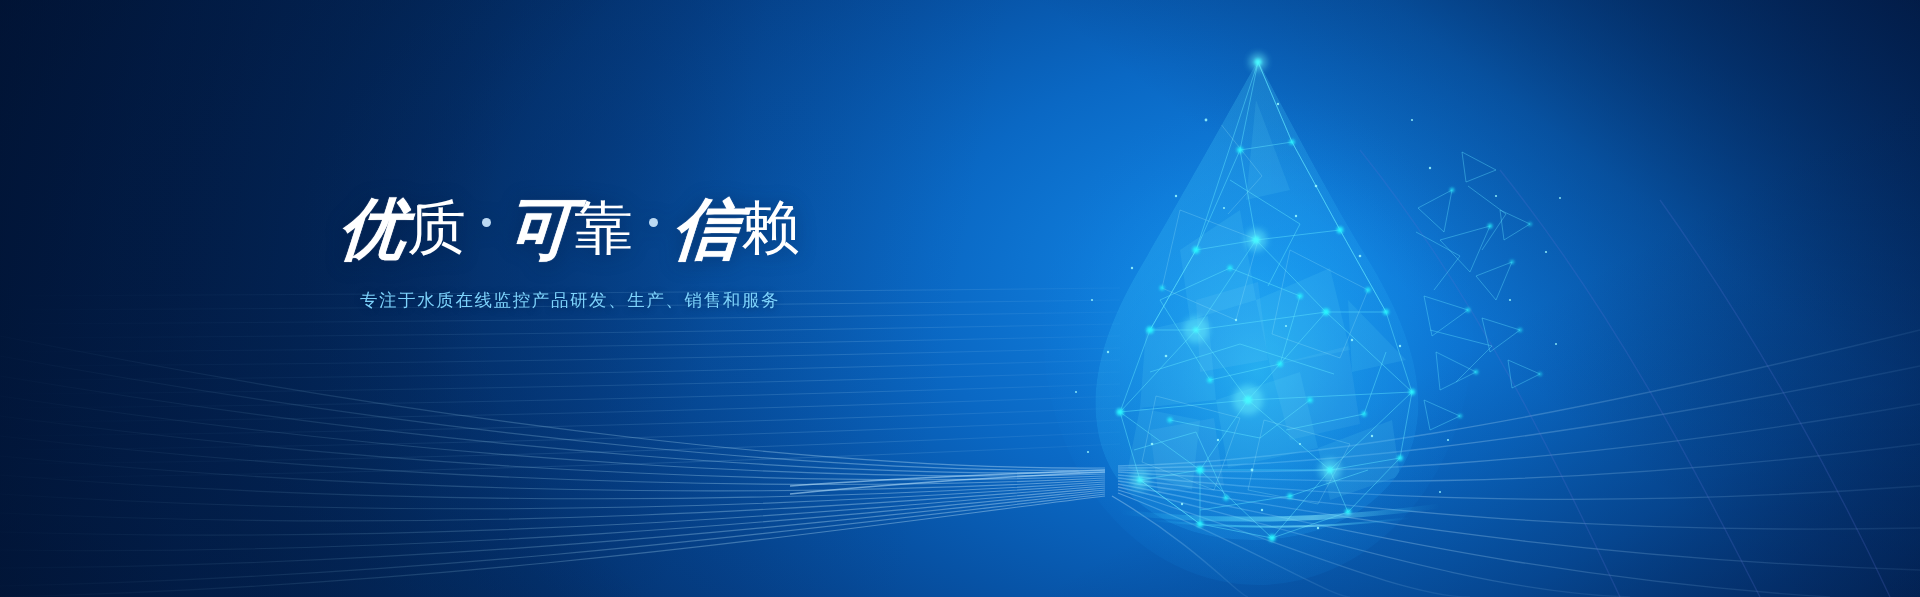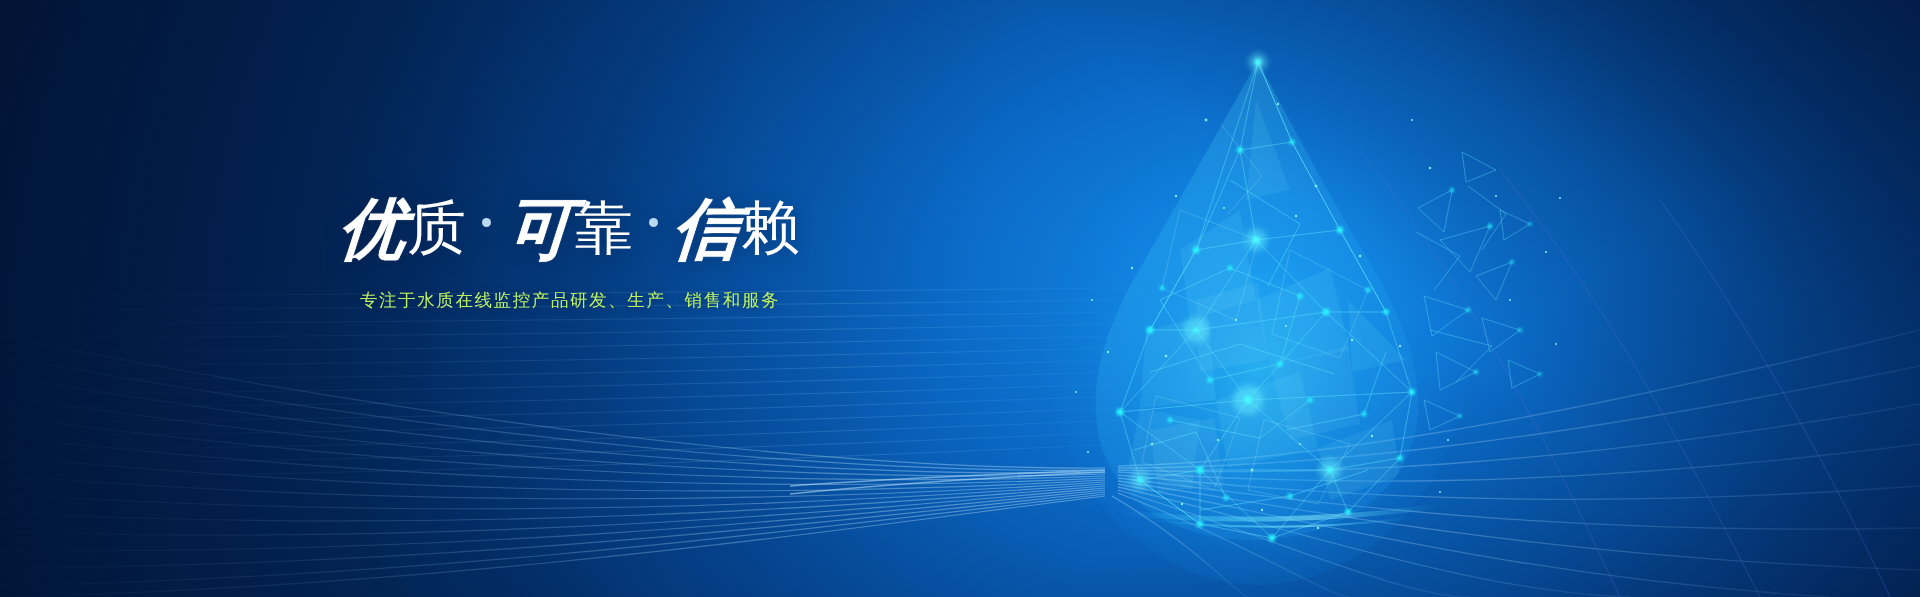--- a/index.html
+++ b/index.html
@@ -96,21 +96,21 @@
     background:#bcd9f2;
     margin:0 15px 12px 15px;
     flex:0 0 auto;
   }
   .subtitle{
     margin-top:26px;
     font-family:"Liberation Sans","DejaVu Sans",sans-serif;
     font-size:17.5px;
     font-weight:400;
     letter-spacing:1.6px;
-    color:#bef264;
+    color:#7dd3fc;
     text-shadow:0 1px 6px rgba(0,28,70,0.6);
   }
 </style>
 </head>
 <body>
 
 <div id="banner">
 
   <div class="bg-base"></div>
   <div class="bg-left-dark"></div>

